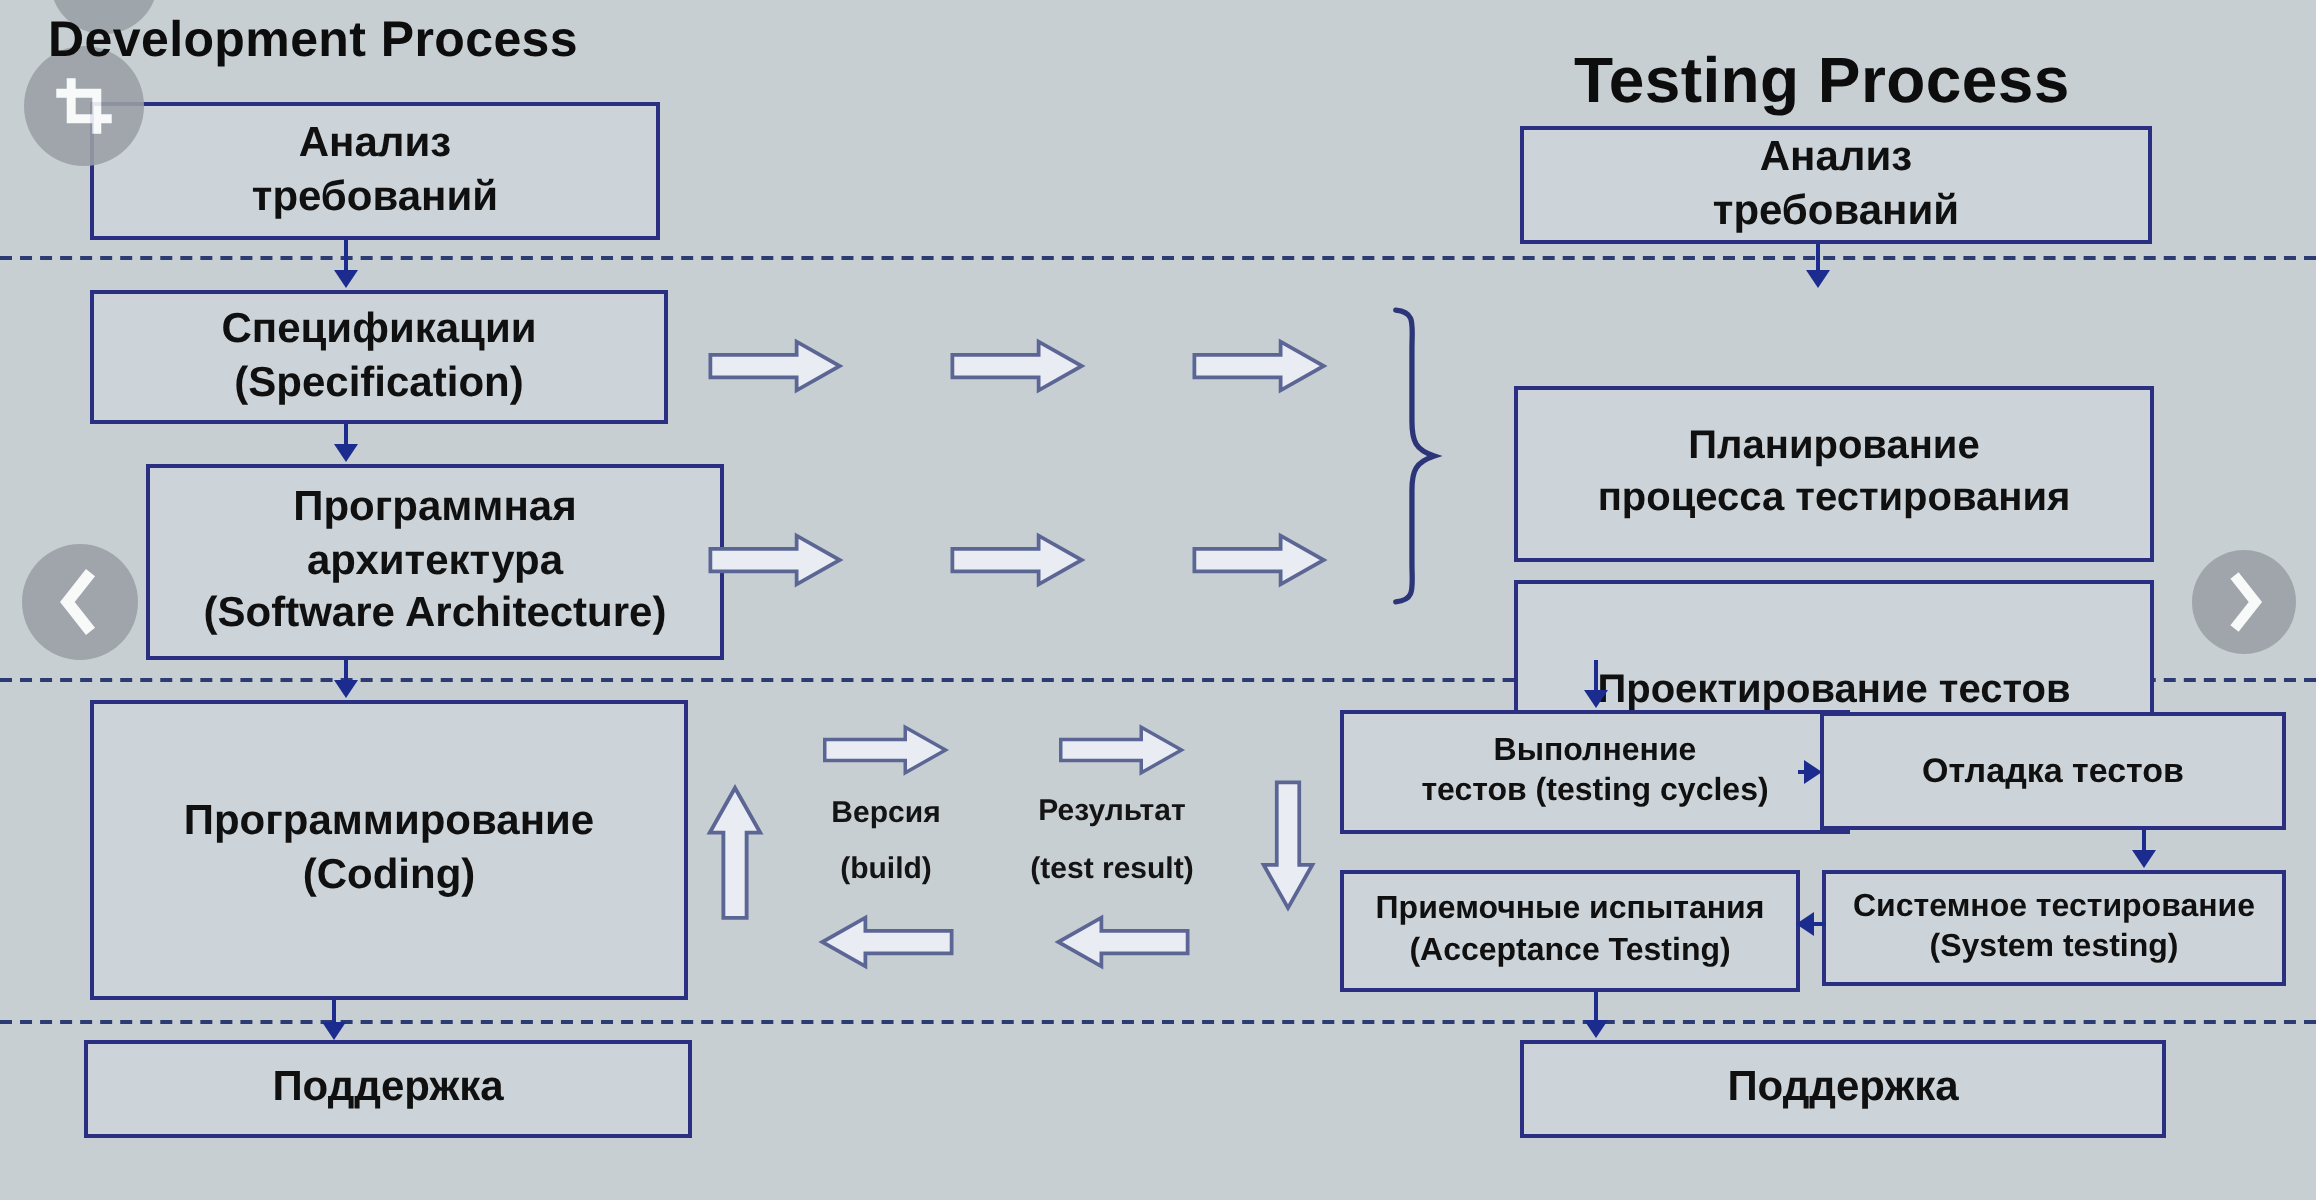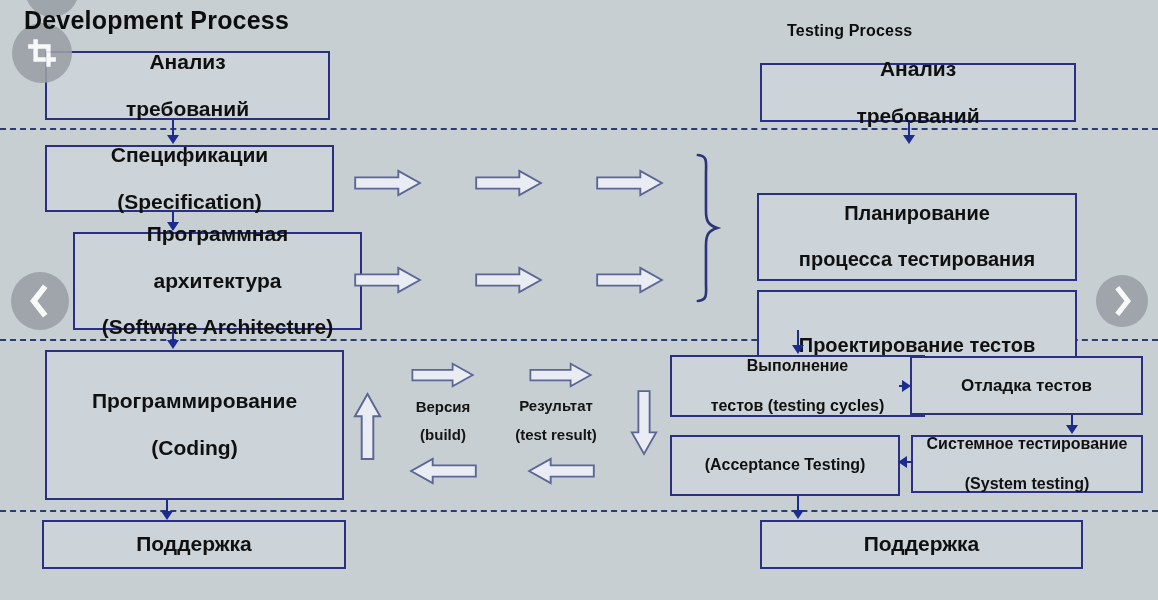--- a/index.html
+++ b/index.html
@@ -9,21 +9,21 @@
     background:var(--background,#c7cfd3);
   }
   .heading{
     position:absolute;font-weight:bold;color:#0d0d0d;z-index:7;letter-spacing:.2px;
   }
   .box{
     position:absolute;box-sizing:border-box;
     background:var(--box-fill,#ccd4d9);
     border:2px solid var(--box-border,#2b2f82);
     display:flex;flex-direction:column;align-items:center;justify-content:center;
-    text-align:center;font-weight:bold;color:#101010;z-index:2;gap:20px;
+    text-align:center;font-weight:bold;color:#101010;z-index:2;
   }
   .box span{display:block;line-height:1.28;white-space:nowrap;}
   .fs-lg{font-size:21px;}
   .fs-md{font-size:20px;margin-top:48px;}
   .fs-sm{font-size:16px;}
   .dash{
     position:absolute;left:0;right:0;height:0;
     border-top:2px dashed var(--dash,#2c3c72);z-index:1;
   }
   .vline{position:absolute;width:2px;background:var(--connector,#1c2b8e);z-index:3;}
@@ -49,21 +49,21 @@
   }
   .overlay-circle svg{display:block;}
   .ic-white{stroke:#ffffff;fill:none;}
 </style>
 </head>
 <body>
 
 <div class="stage">
 
   <div class="heading" style="left:24px;top:6px;font-size:25px;">Development Process</div>
-  <div class="heading" style="left:787px;top:22px;font-size:16px;">Testing Process</div>
+  <div class="heading" style="left:787px;top:22px;font-size:32px;">Testing Process</div>
 
   <div class="dash" style="top:128px;"></div>
   <div class="dash" style="top:339px;"></div>
   <div class="dash" style="top:510px;"></div>
 
   <div class="box fs-lg" style="left:45px;top:51px;width:285px;height:69px;">
     <span>Анализ</span>
     <span>требований</span>
   </div>
   <div class="box fs-lg" style="left:45px;top:145px;width:289px;height:67px;">
@@ -95,20 +95,21 @@
     <span>Проектирование тестов</span>
   </div>
   <div class="box fs-sm" style="left:670px;top:355px;width:255px;height:62px;">
     <span>Выполнение</span>
     <span>тестов (testing cycles)</span>
   </div>
   <div class="box fs-sm" style="left:910px;top:356px;width:233px;height:59px;font-size:17px;">
     <span>Отладка тестов</span>
   </div>
   <div class="box fs-sm" style="left:670px;top:435px;width:230px;height:61px;">
+    <span>Приемочные испытания</span>
     <span>(Acceptance Testing)</span>
   </div>
   <div class="box fs-sm" style="left:911px;top:435px;width:232px;height:58px;">
     <span>Системное тестирование</span>
     <span>(System testing)</span>
   </div>
   <div class="box fs-lg" style="left:760px;top:520px;width:323px;height:49px;">
     <span>Поддержка</span>
   </div>
 

